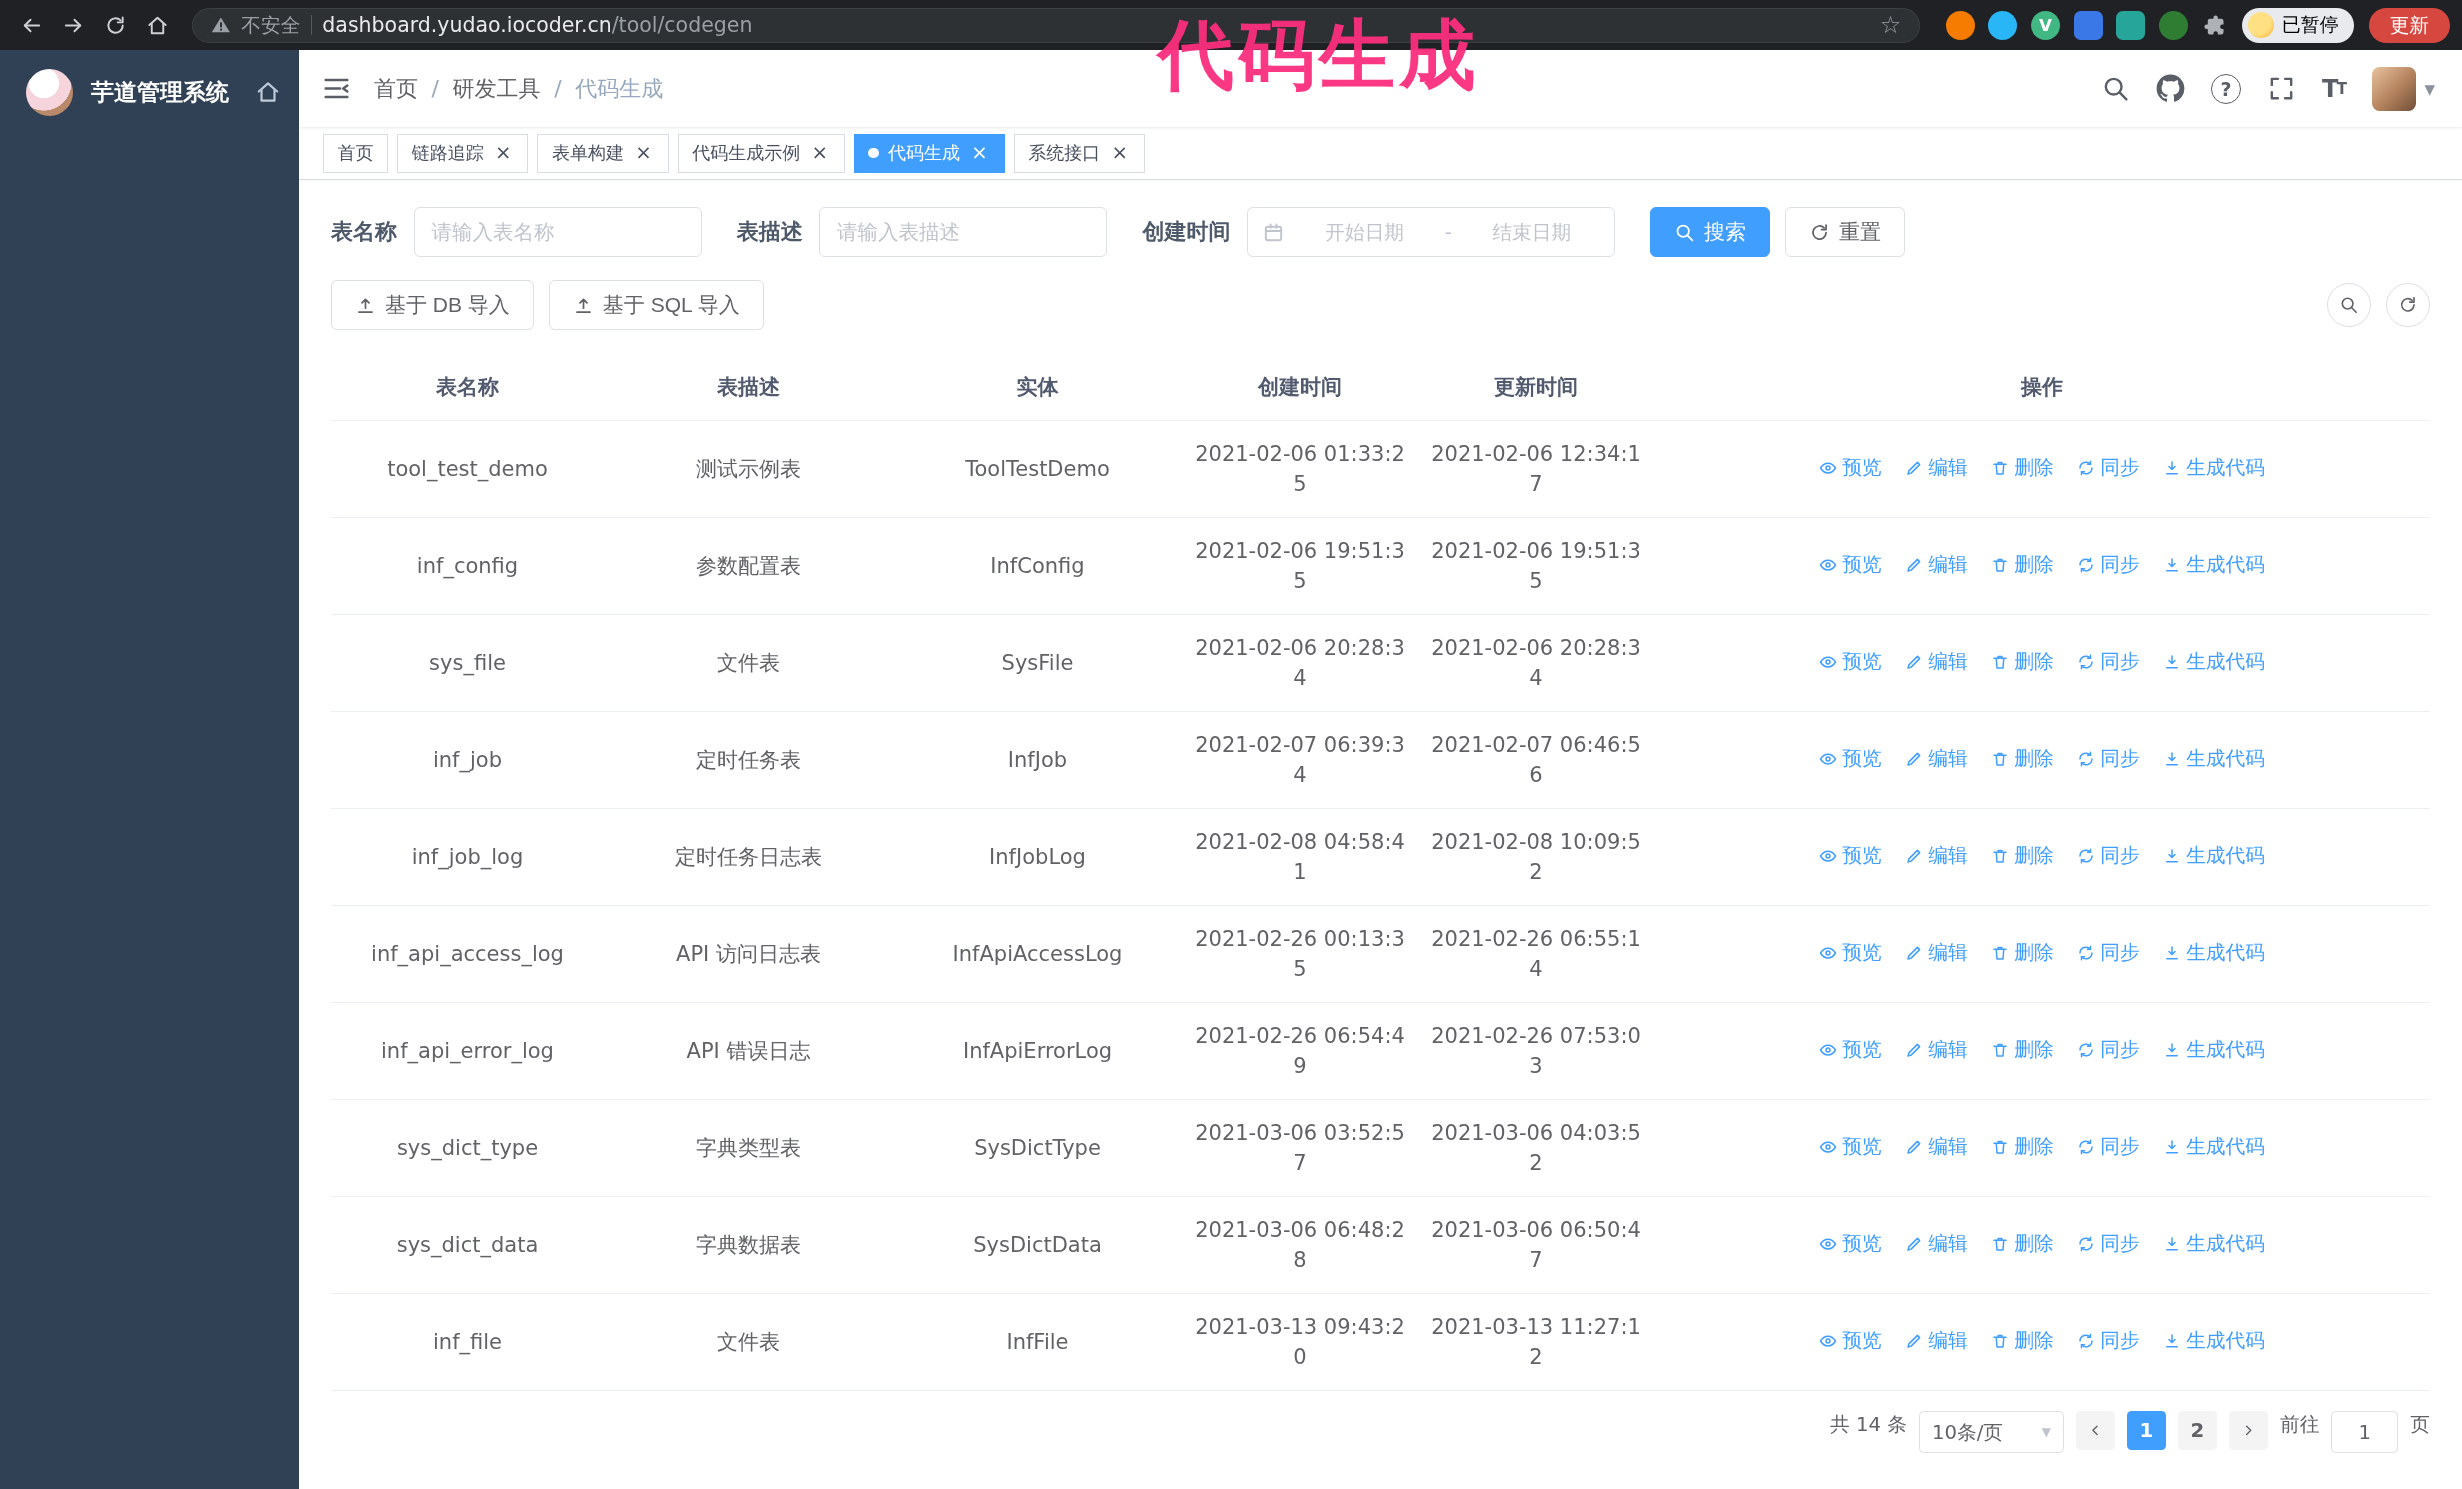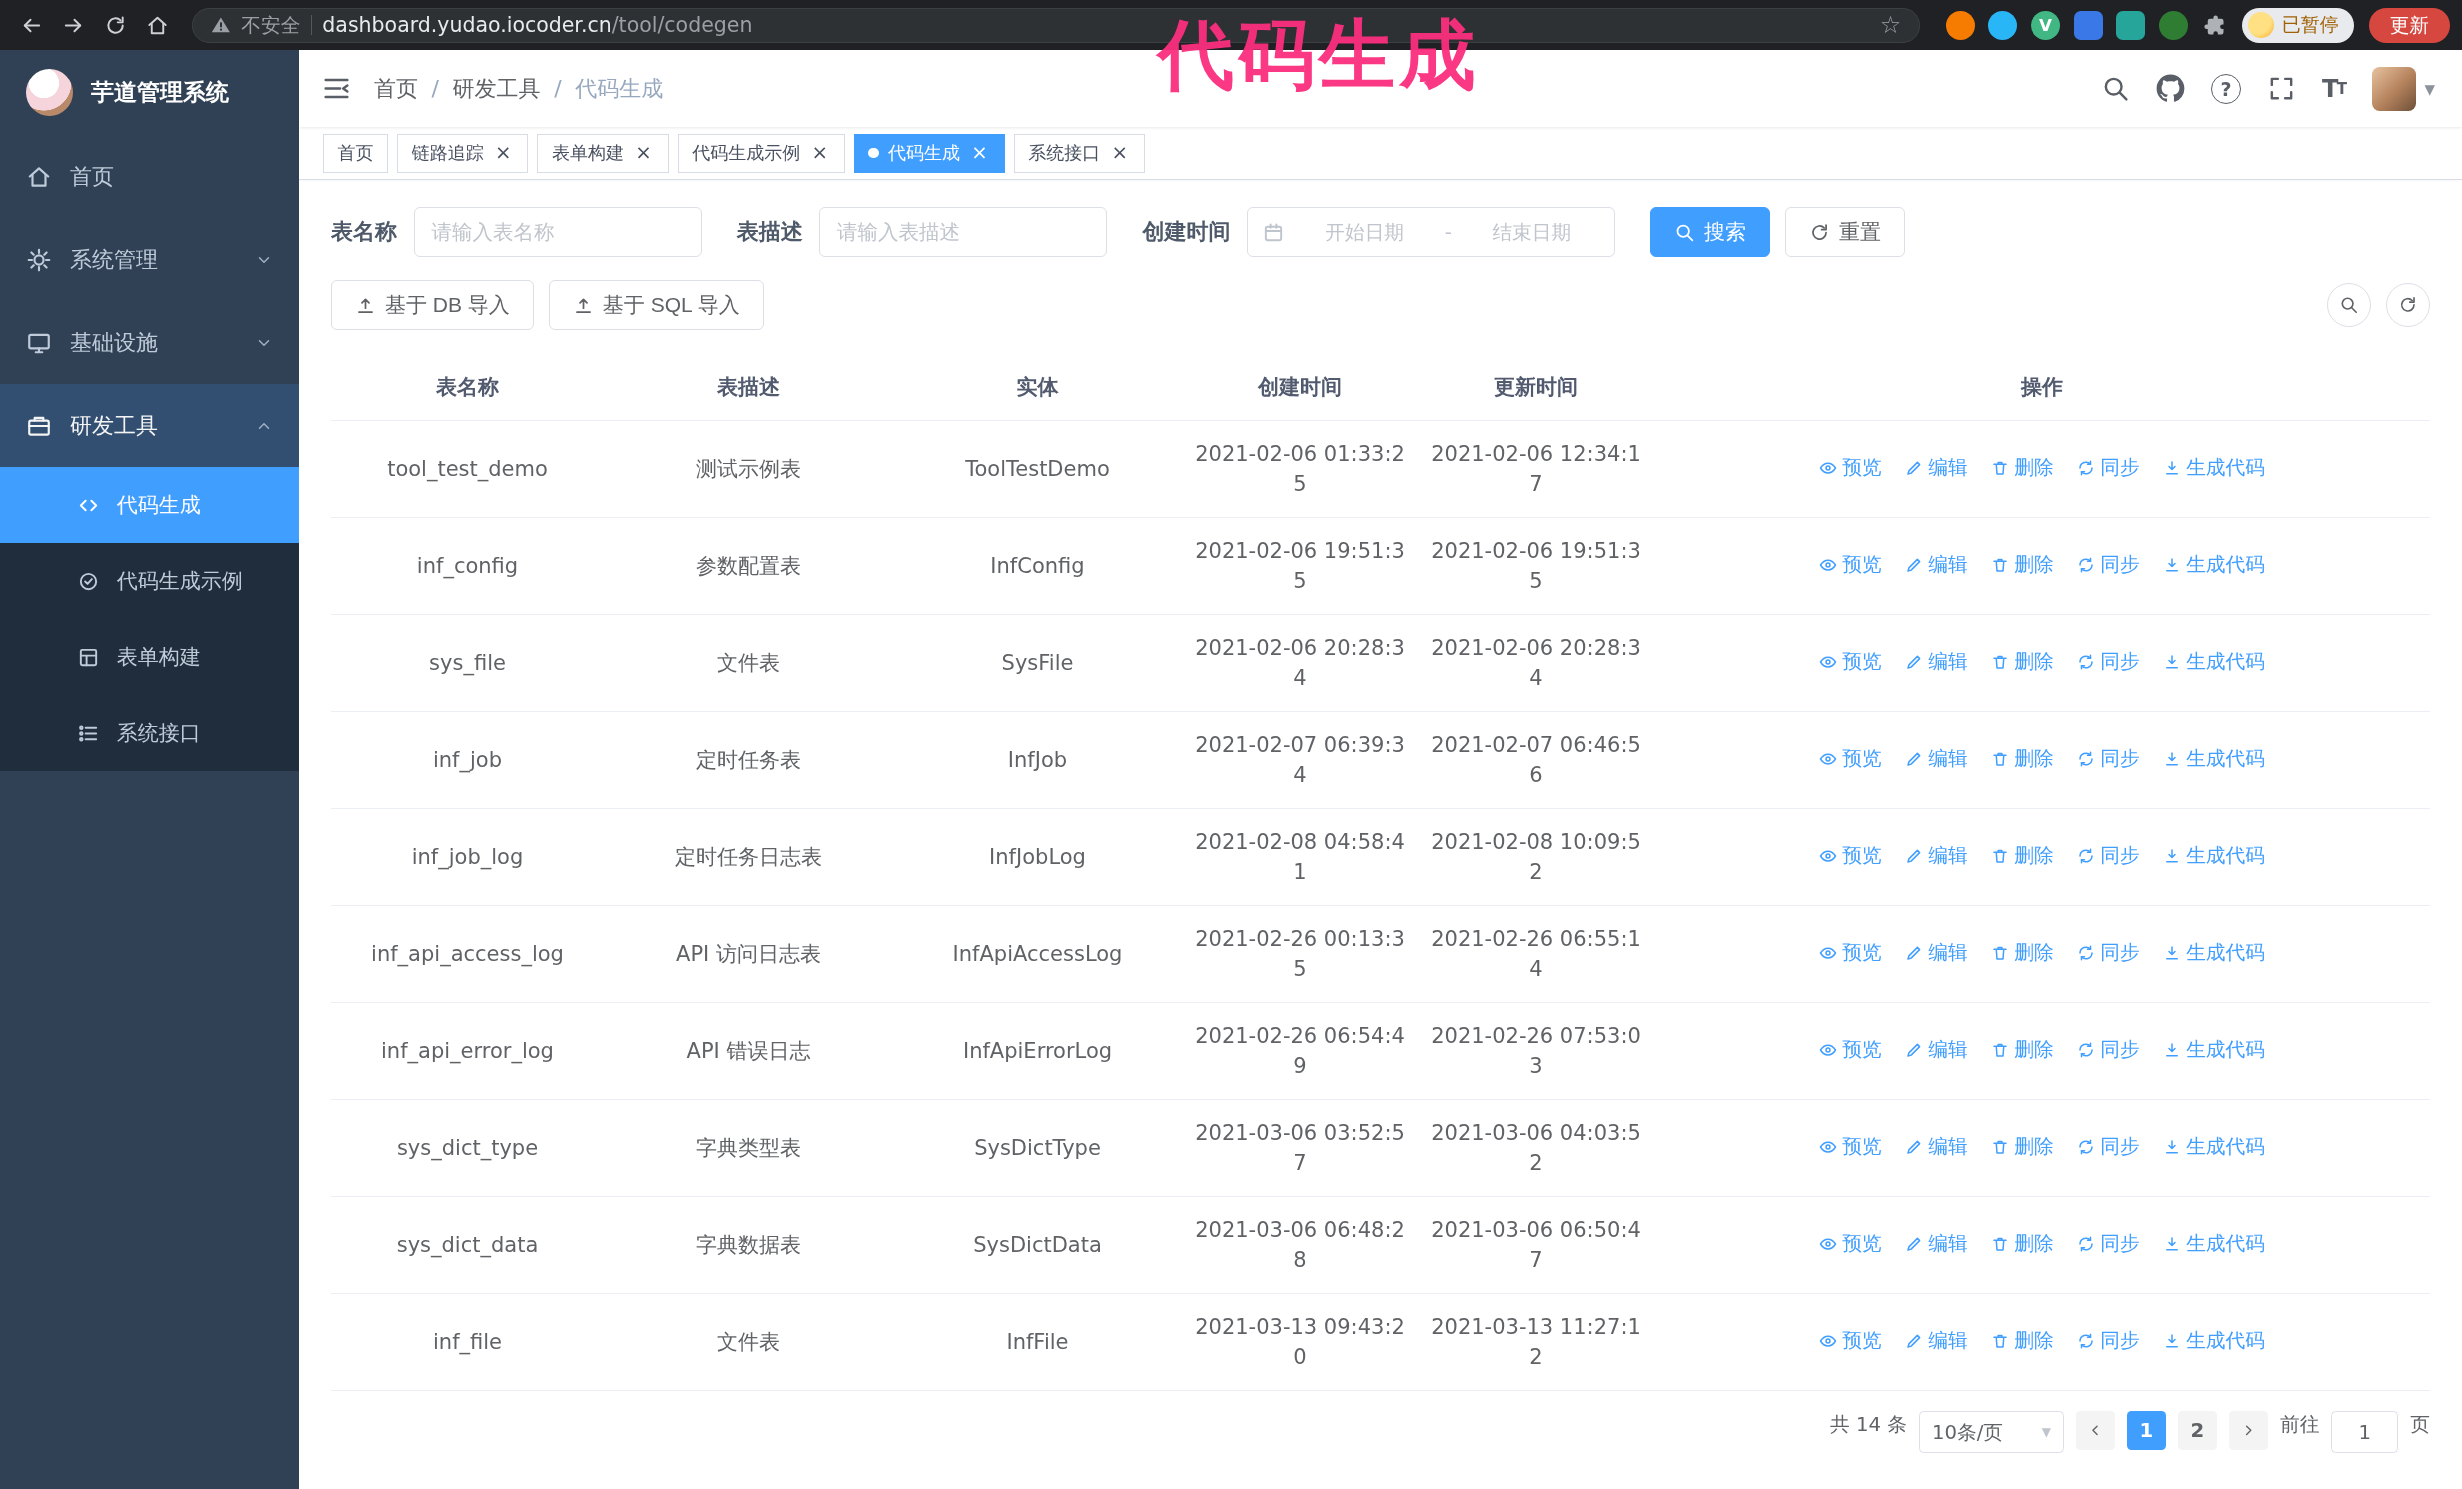--- a/index.html
+++ b/index.html
@@ -16,29 +16,29 @@
   .warn-ic { width:19.7px; height:19.7px; color:#9aa0a6; flex-shrink:0; }
   .sec-label { color:#9aa0a6; font-size:19.7px; white-space:nowrap; }
   .om-div { width:0.8px; height:19.7px; background:#54585e; flex-shrink:0; }
   .url { font-size:20.5px; color:#e8eaed; white-space:nowrap; overflow:hidden; }
   .url .path { color:#9aa0a6; }
   .star { margin-left:auto; color:#9aa0a6; font-size:24px; cursor:pointer; }
   .exts { display:flex; align-items:center; gap:13.6px; margin:0 10.6px; flex-shrink:0; }
   .ext { width:29px; height:29px; border-radius:50%; display:flex; align-items:center; justify-content:center; font-size:16.7px; font-weight:700; color:#fff; cursor:pointer; }
   .ext.sq { border-radius:6.8px; }
   .puzzle { color:#aeb1b6; width:27px; height:27px; cursor:pointer; }
-  .profile-chip { height:35px; border-radius:17.4px; background:#e8eaed; color:#a16207; display:flex; align-items:center; gap:7.6px; padding:0 15px 0 6px; font-size:19px; white-space:nowrap; cursor:pointer; flex-shrink:0; }
+  .profile-chip { height:35px; border-radius:17.4px; background:#e8eaed; color:#000000; display:flex; align-items:center; gap:7.6px; padding:0 15px 0 6px; font-size:19px; white-space:nowrap; cursor:pointer; flex-shrink:0; }
   .profile-chip .face { width:26px; height:26px; border-radius:50%; background:radial-gradient(circle at 35% 32%,#ffe082 0 55%,#f9a825 100%); }
   .update-btn { height:35px; border-radius:17.4px; background:#d6473f; color:#fff; font-size:19.7px; padding:0 21px; display:flex; align-items:center; margin-left:12px; cursor:pointer; flex-shrink:0; white-space:nowrap; }
 
   
   .app { display:flex; height:1440px; }
 
   
-  .sidebar { width:299px; flex-shrink:0; background:#304156; color:#bfcbd9; display:flex; flex-direction:column; }
+  .sidebar { width:299px; flex-shrink:0; background:#304156; color:#bfcbd9; display:flex; flex-direction:row; }
   .logo { height:85px; display:flex; align-items:center; padding-left:26px; gap:18px; }
   .logo-avatar { width:47px; height:47px; border-radius:50%; flex-shrink:0;
     background:radial-gradient(circle at 38% 30%, #ffffff 0 34%, #f6d4dc 35% 62%, #b98a6a 63%); }
   .logo-title { font-size:23px; font-weight:600; color:#fff; white-space:nowrap; }
   .menu-item { height:83px; display:flex; align-items:center; padding:0 26px; font-size:22px; gap:18px; cursor:pointer; white-space:nowrap; }
   .menu-item svg { width:26px; height:26px; flex-shrink:0; }
   .menu-item .chev { margin-left:auto; width:18px; height:18px; color:#9fb0c3; }
   .menu-item.open { color:#f4f4f5; background:rgba(64,158,255,.16); }
   .submenu { background:#1f2d3d; }
   .sub-item { height:76px; display:flex; align-items:center; gap:16.7px; padding-left:77px; font-size:21px; cursor:pointer; white-space:nowrap; }

